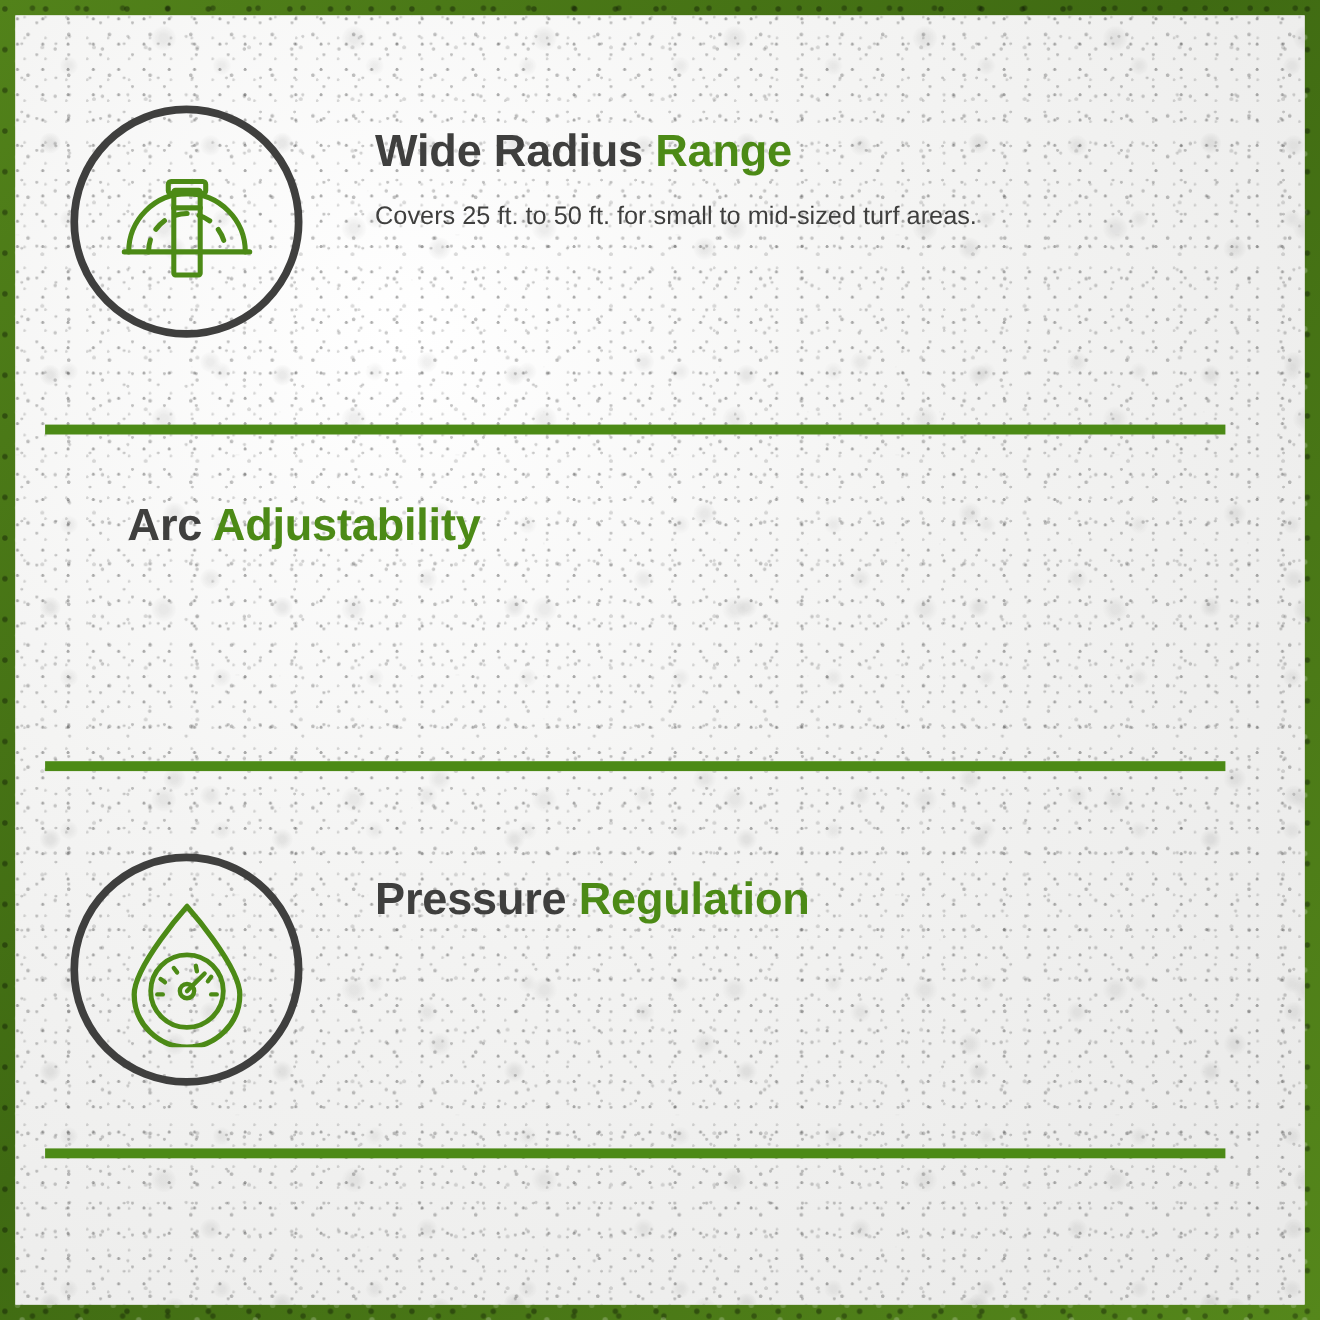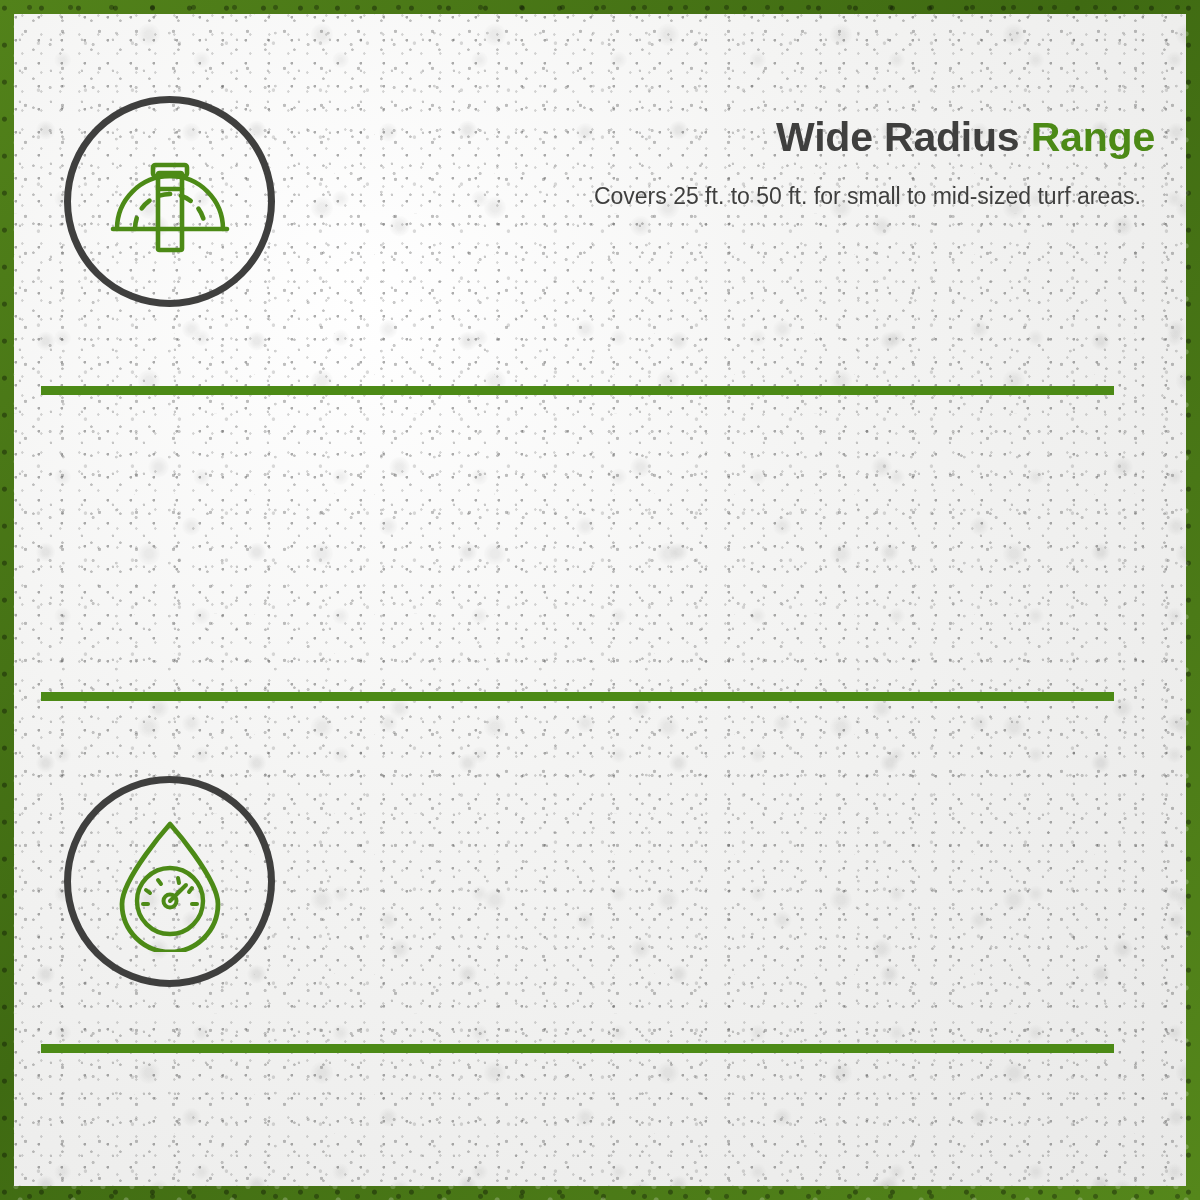--- a/index.html
+++ b/index.html
@@ -71,21 +71,20 @@
       radial-gradient(circle at 90% 60%, rgba(40,40,40,.08) 0 3px, transparent 10px);
     background-size: 211px 211px, 173px 173px, 241px 241px, 139px 139px, 197px 197px;
     opacity: .85;
   }
 
   .content {
     position: relative;
     z-index: 3;
     width: 100%;
     height: 100%;
-    text-align: right;
   }
 
   
   .feature {
     position: absolute;
     display: flex;
     align-items: flex-start;
     left: 50px;
     right: 45px;
   }
@@ -180,20 +179,23 @@
           <span class="accent">Range</span>
         </h2>
         <p class="feature-desc">Covers 25 ft. to 50 ft. for small to mid-sized turf areas.</p>
       </div>
     </div>
 
     <div class="divider divider-1"></div>
 
     <div class="feature feature-2">
       <div class="feature-text">
+        <h2 class="feature-title"><span>Arc</span>
+          <span class="accent">Adjustability</span>
+        </h2>
       </div>
     </div>
 
     <div class="divider divider-2"></div>
 
     <div class="feature feature-3">
       <div class="icon-badge">
         <span>
           <svg width="140" height="140" viewBox="0 0 140 140" fill="none" stroke="#4c8a16" stroke-width="4.8" stroke-linecap="round" stroke-linejoin="round">
 
@@ -208,19 +210,22 @@
             <path d="M46 78 L50 81" stroke-width="4"></path>
             <path d="M43 92 L48 92" stroke-width="4"></path>
             <path d="M58 68 L61 72" stroke-width="4"></path>
             <path d="M78 66 L79 71" stroke-width="4"></path>
             <path d="M92 76 L89 80" stroke-width="4"></path>
             <path d="M97 92 L92 92" stroke-width="4"></path>
           </svg>
         </span>
       </div>
       <div class="feature-text">
+        <h2 class="feature-title"><span>Pressure</span>
+          <span class="accent">Regulation</span>
+        </h2>
       </div>
     </div>
 
     <div class="divider divider-3"></div>
 
   </div>
 </div>
 
 </body></html>

